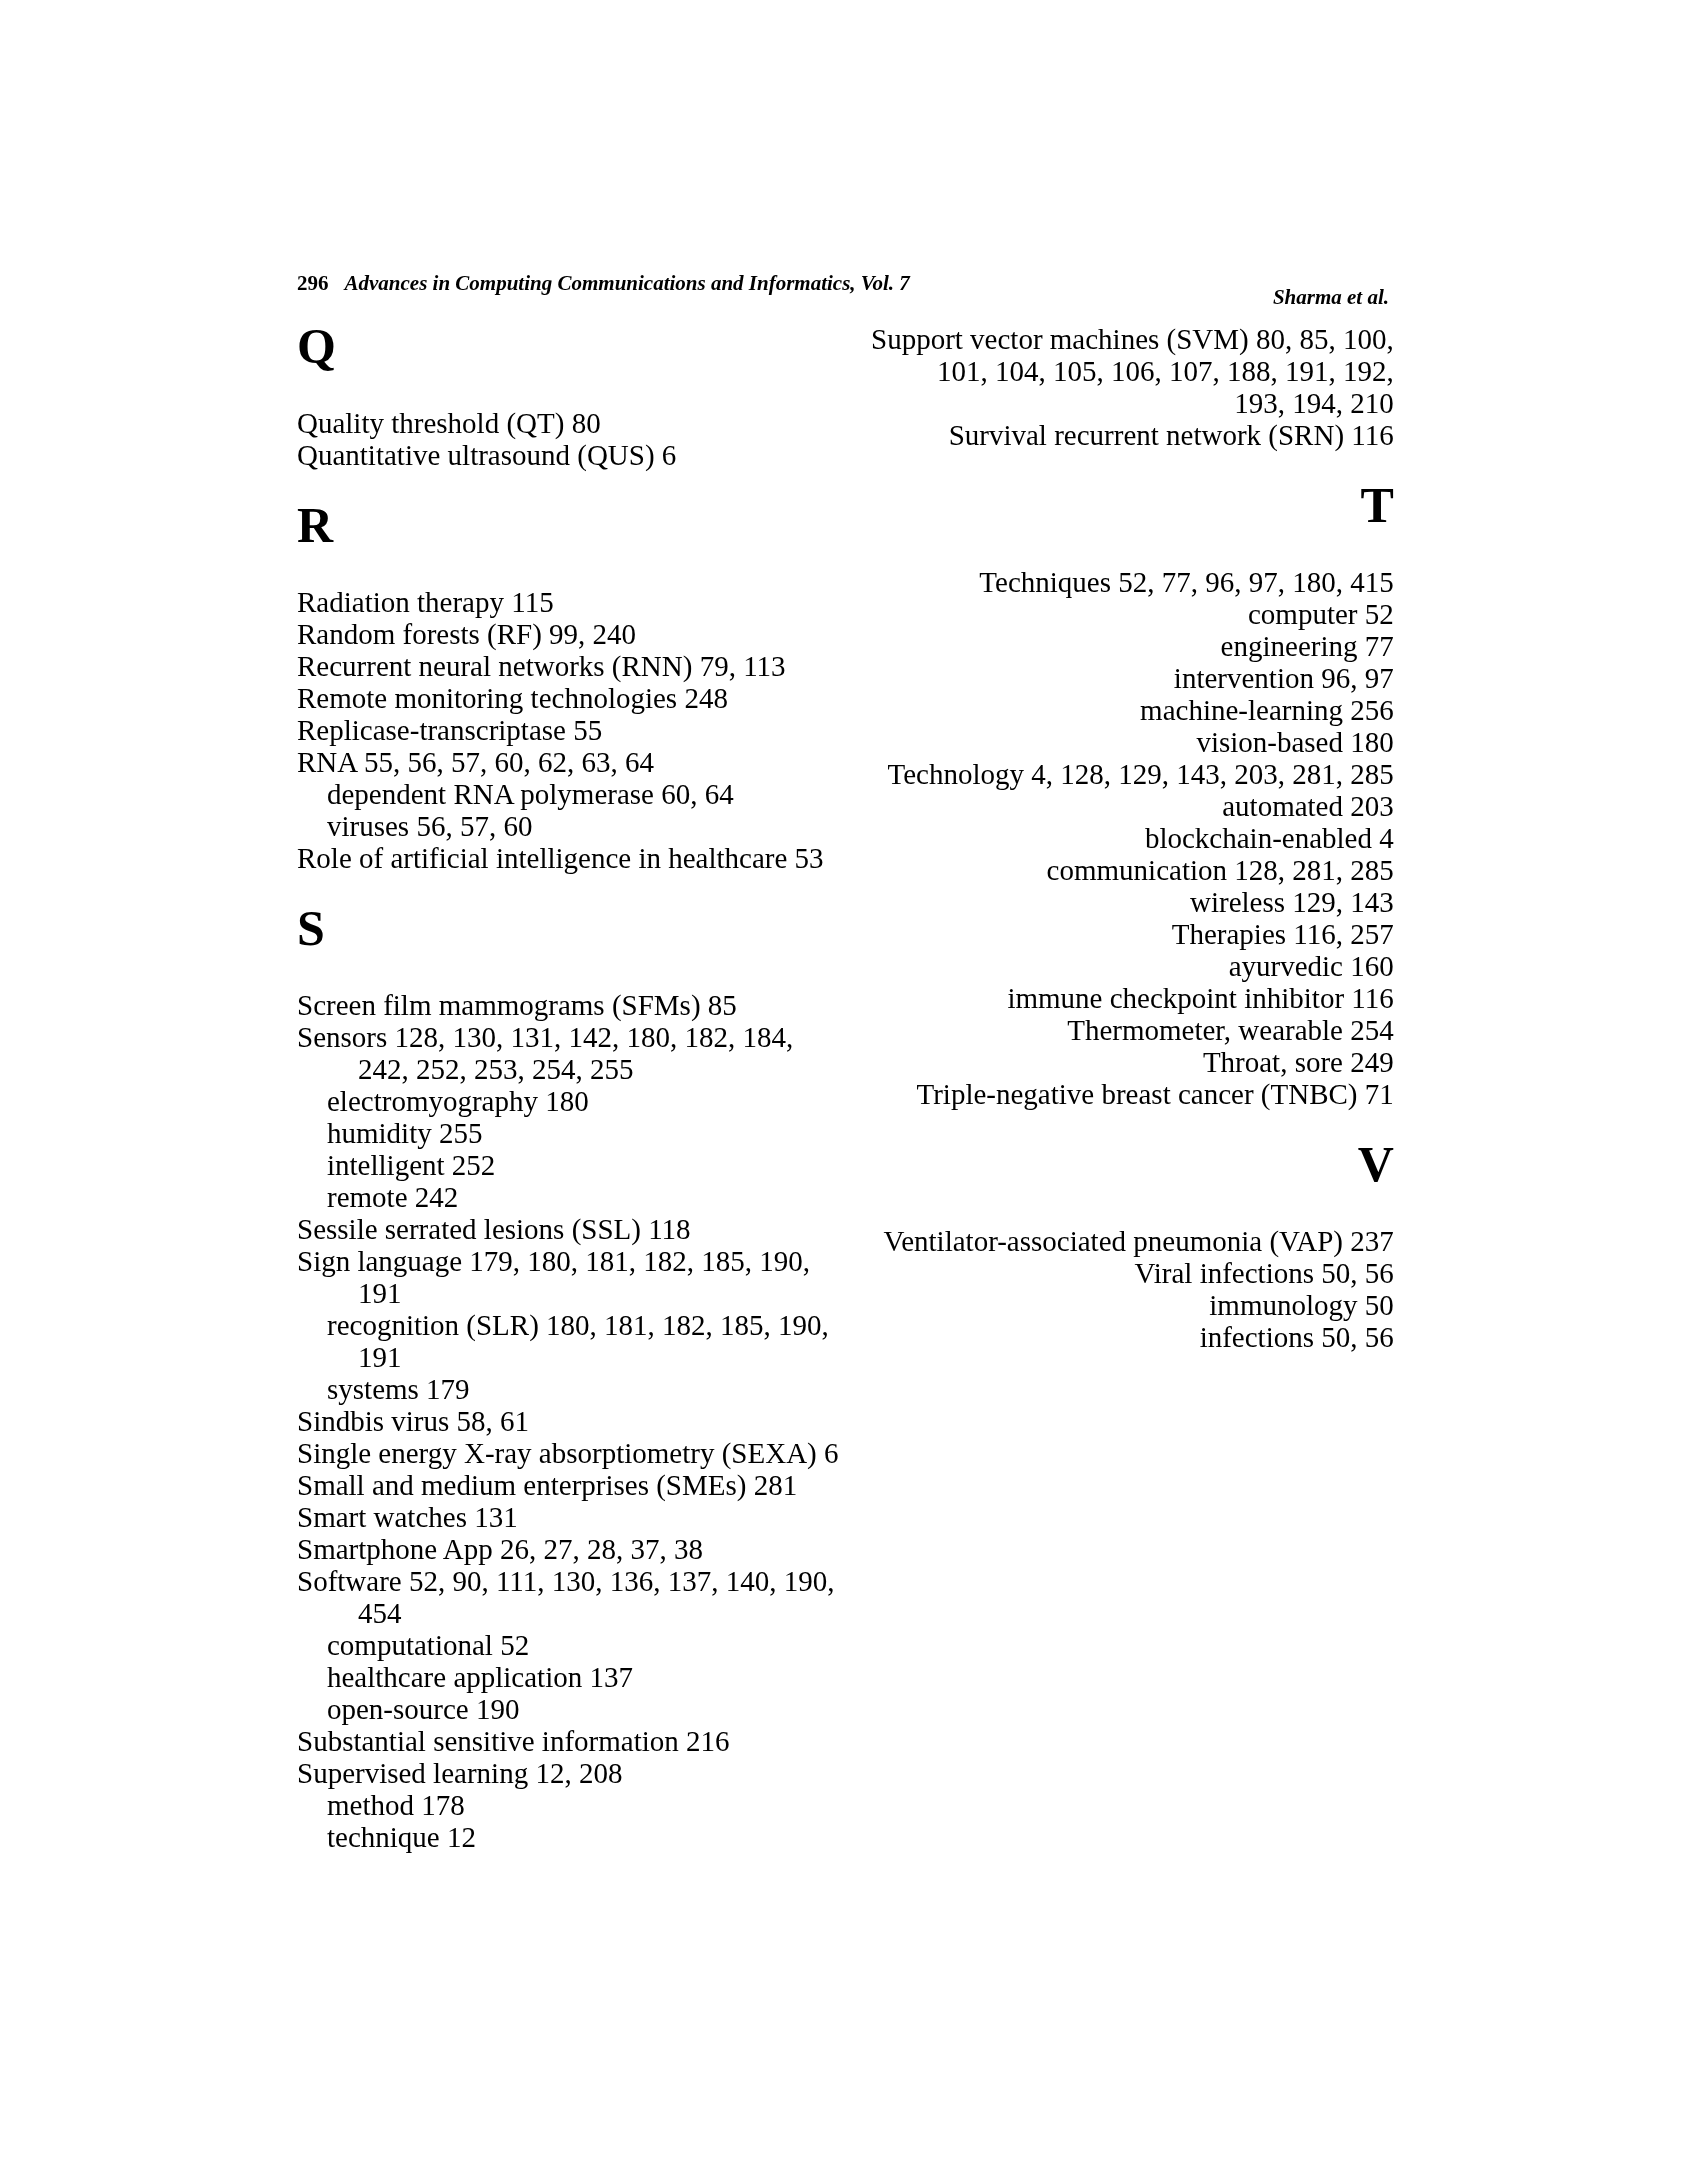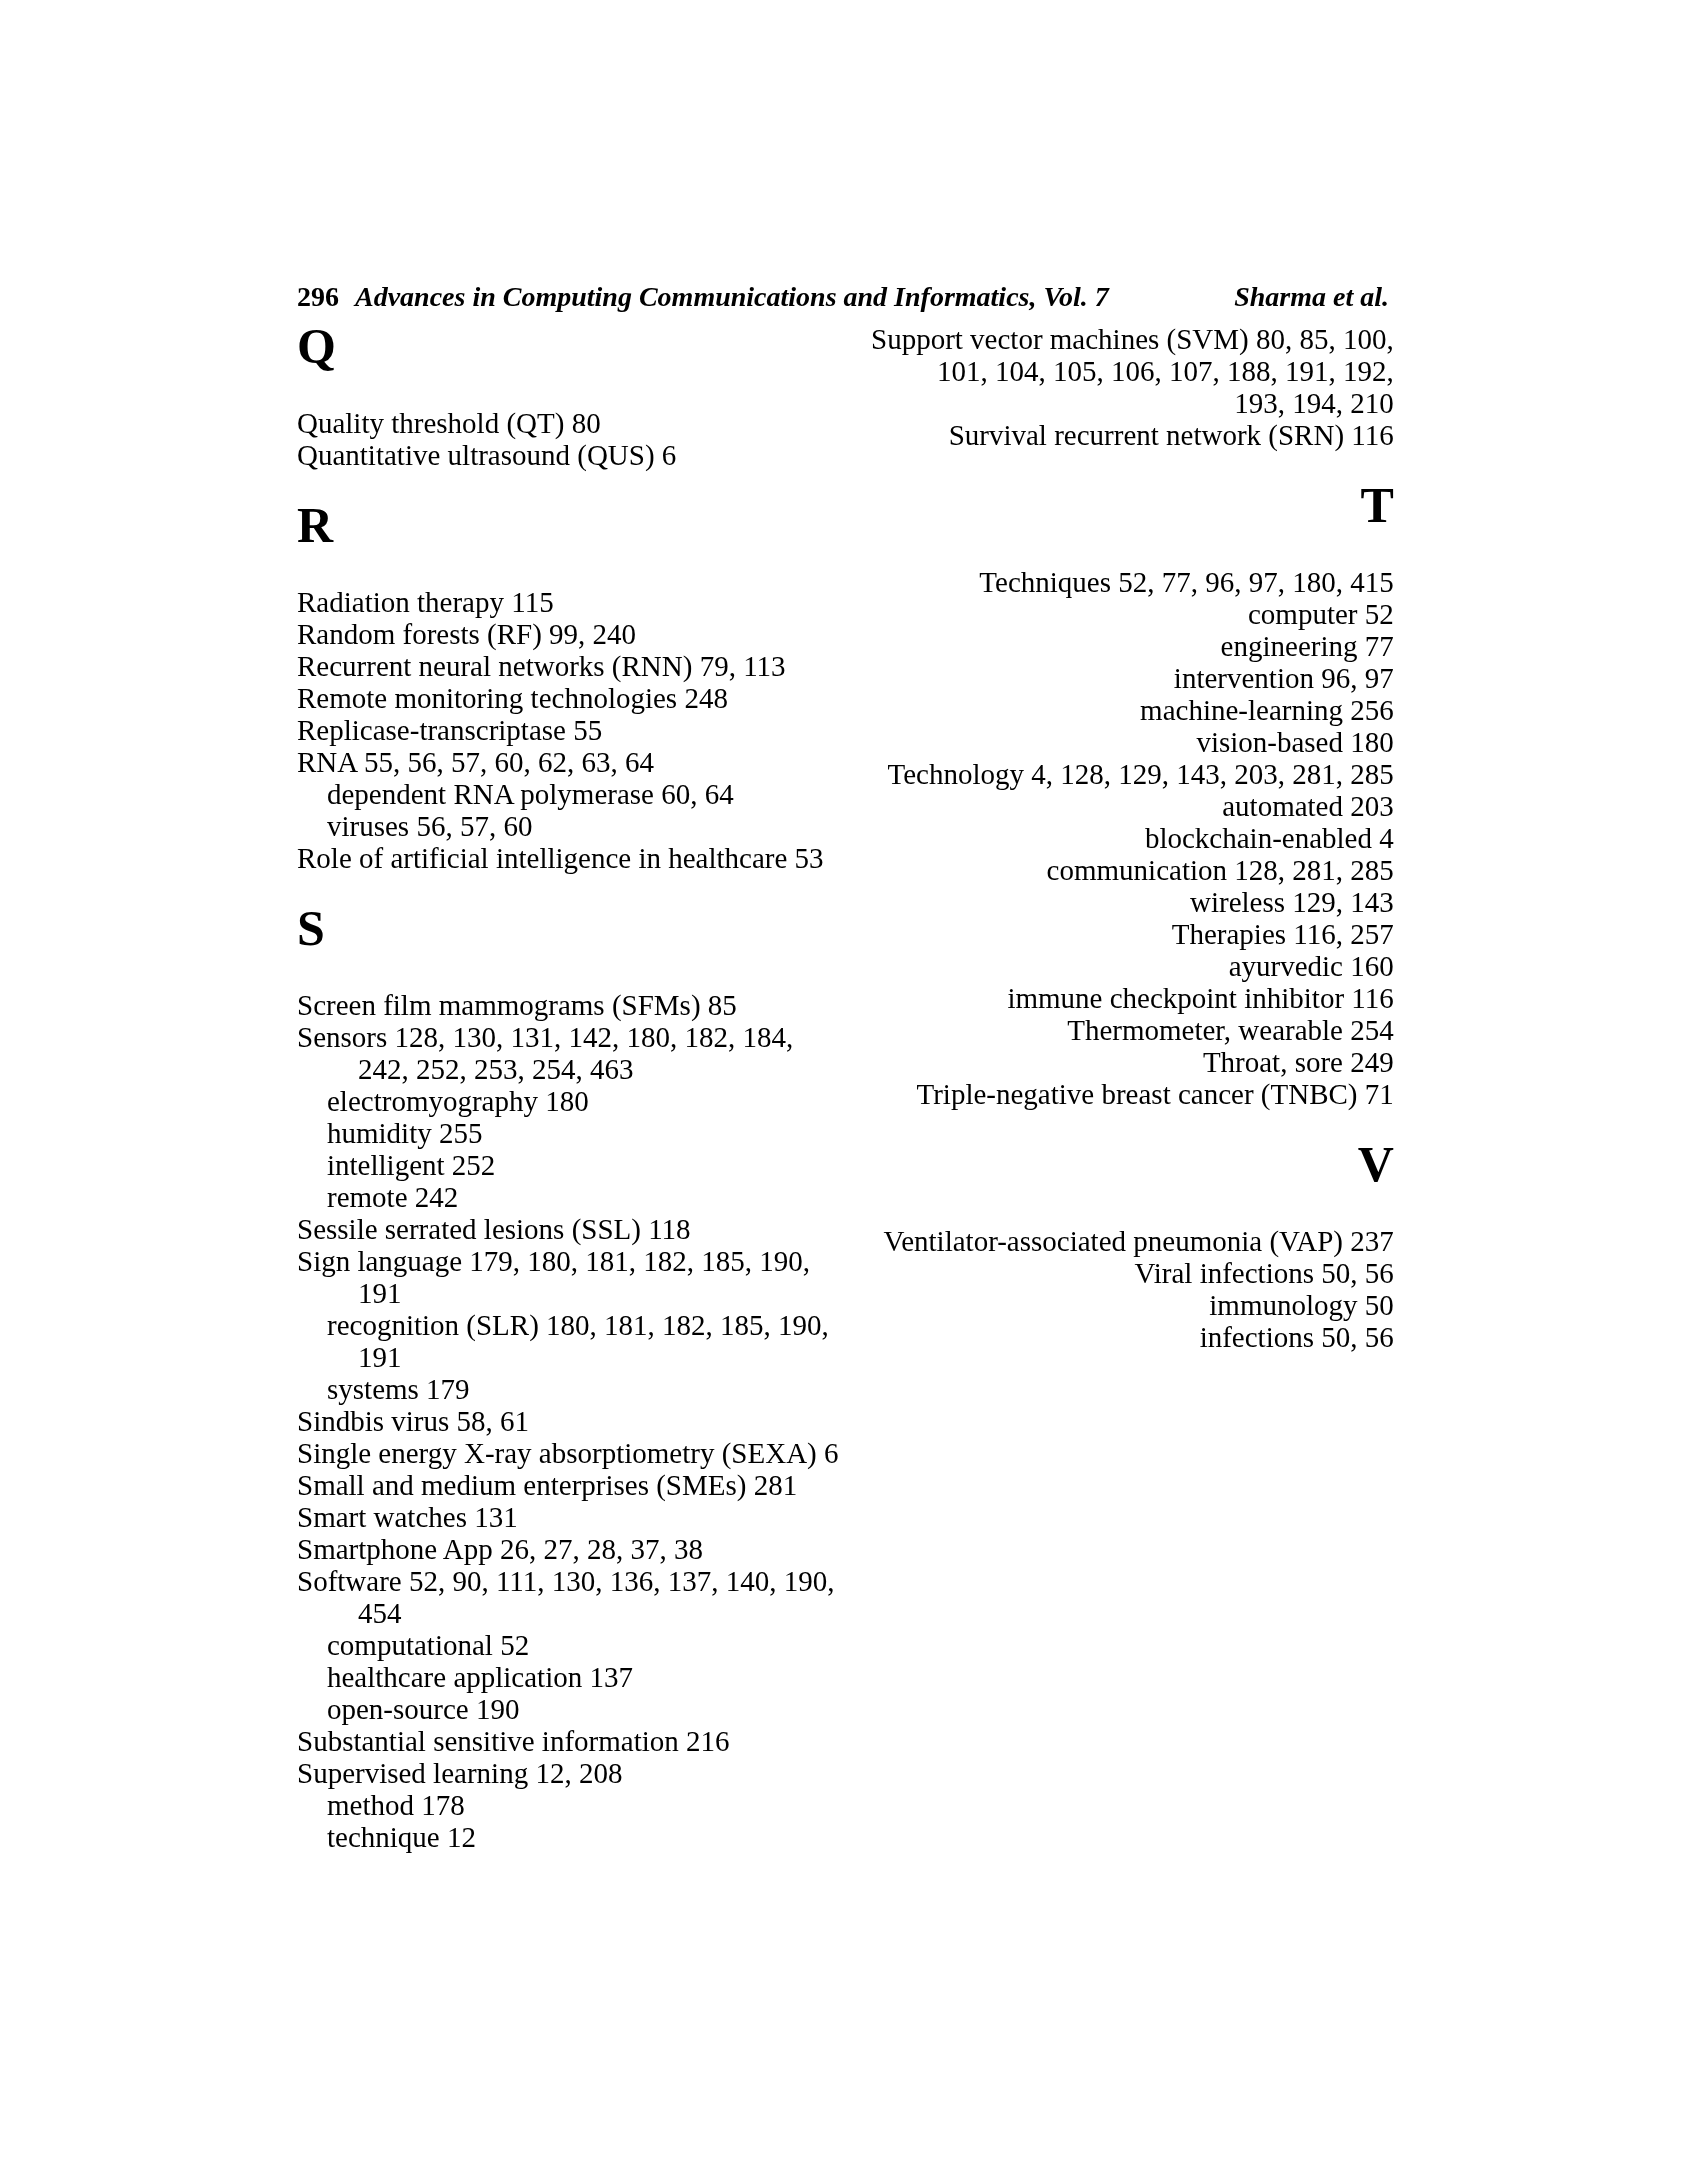--- a/index.html
+++ b/index.html
@@ -15,22 +15,22 @@
     position: relative;
     overflow: hidden;
   }
   .running-header {
     position: absolute;
     left: 297px;
     top: 266px;
     width: 1092px;
     display: flex;
     justify-content: space-between;
-    align-items: flex-end;
-    font-size: 28px;
+    align-items: flex-start;
+    font-size: 21px;
     line-height: 34px;
   }
   .header-left {
     display: flex;
     gap: 16px;
     align-items: baseline;
   }
   .page-number {
     font-weight: bold;
   }
@@ -98,21 +98,21 @@
       <div class="line e">Recurrent neural networks (RNN) 79, 113</div>
       <div class="line e">Remote monitoring technologies 248</div>
       <div class="line e">Replicase-transcriptase 55</div>
       <div class="line e">RNA 55, 56, 57, 60, 62, 63, 64</div>
       <div class="line s">dependent RNA polymerase 60, 64</div>
       <div class="line s">viruses 56, 57, 60</div>
       <div class="line e">Role of artificial intelligence in healthcare 53</div>
       <div class="section-heading">S</div>
       <div class="line e">Screen film mammograms (SFMs) 85</div>
       <div class="line e">Sensors 128, 130, 131, 142, 180, 182, 184,</div>
-      <div class="line c">242, 252, 253, 254, 463</div>
+      <div class="line c">242, 252, 253, 254, 255</div>
       <div class="line s">electromyography 180</div>
       <div class="line s">humidity 255</div>
       <div class="line s">intelligent 252</div>
       <div class="line s">remote 242</div>
       <div class="line e">Sessile serrated lesions (SSL) 118</div>
       <div class="line e">Sign language 179, 180, 181, 182, 185, 190,</div>
       <div class="line c">191</div>
       <div class="line s">recognition (SLR) 180, 181, 182, 185, 190,</div>
       <div class="line c">191</div>
       <div class="line s">systems 179</div>

